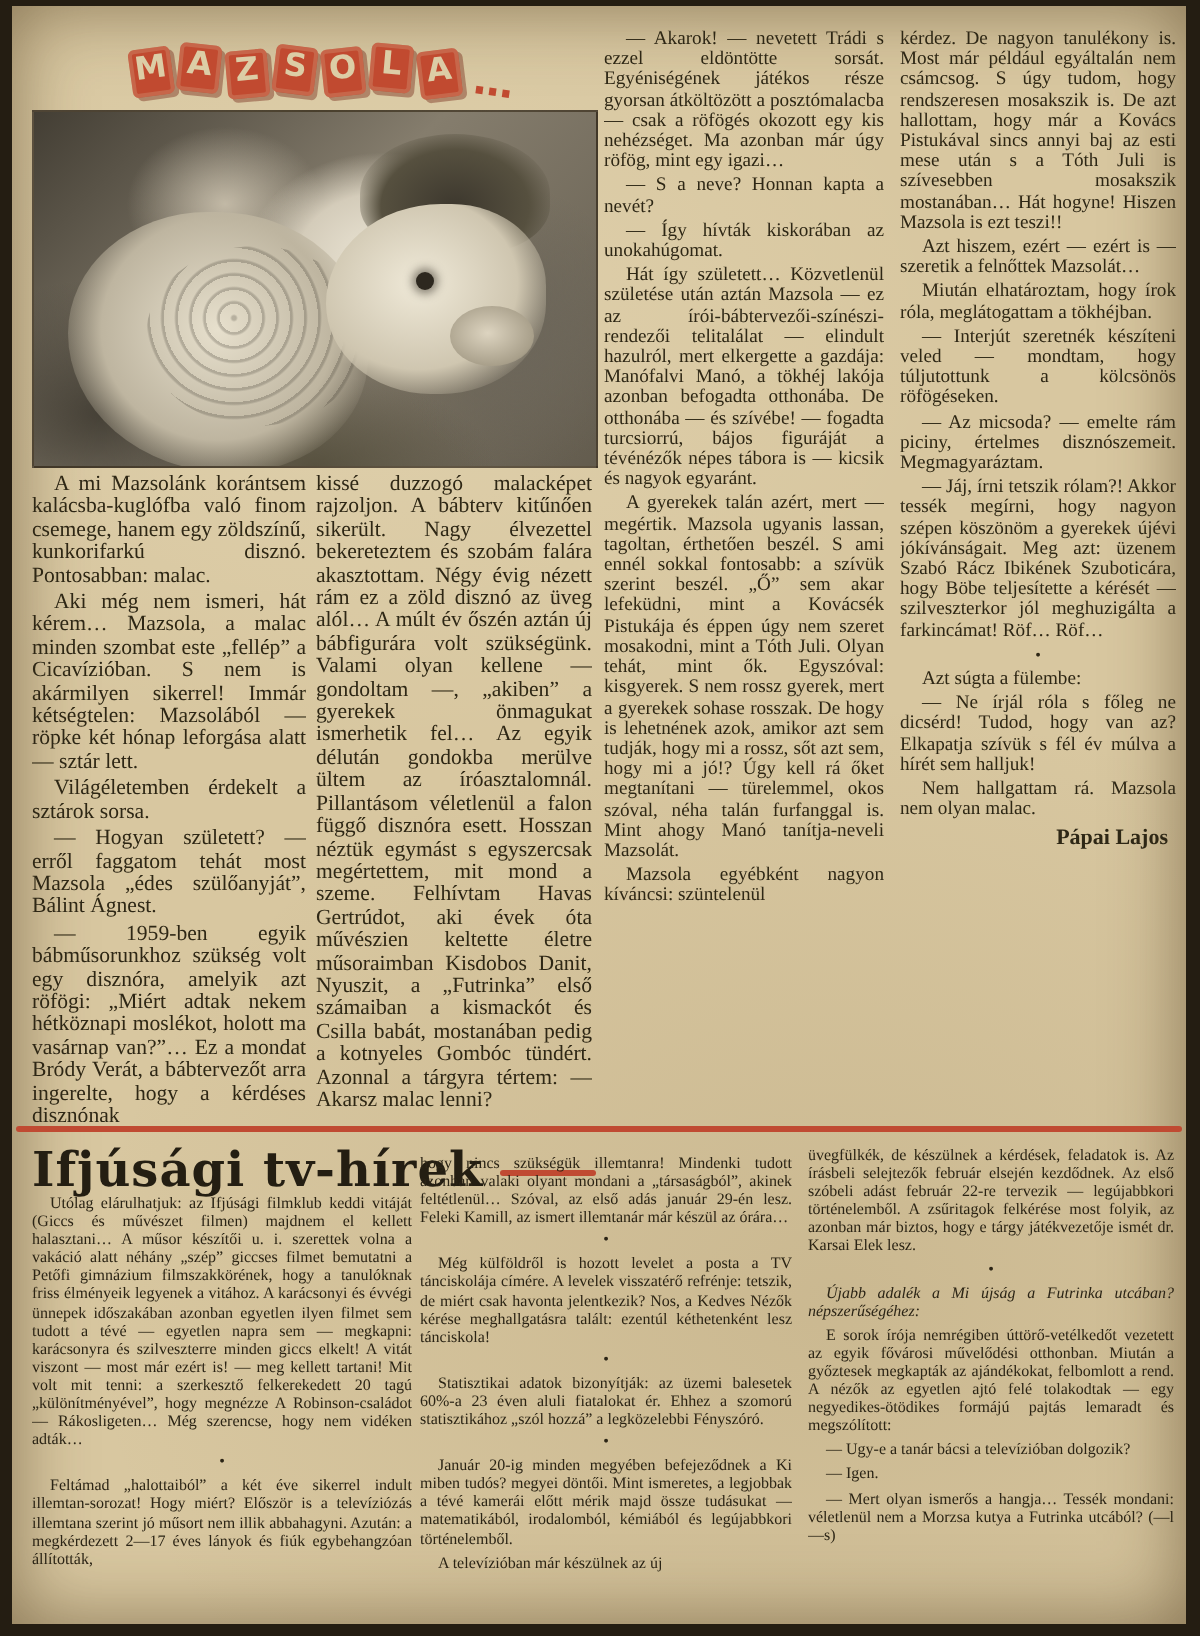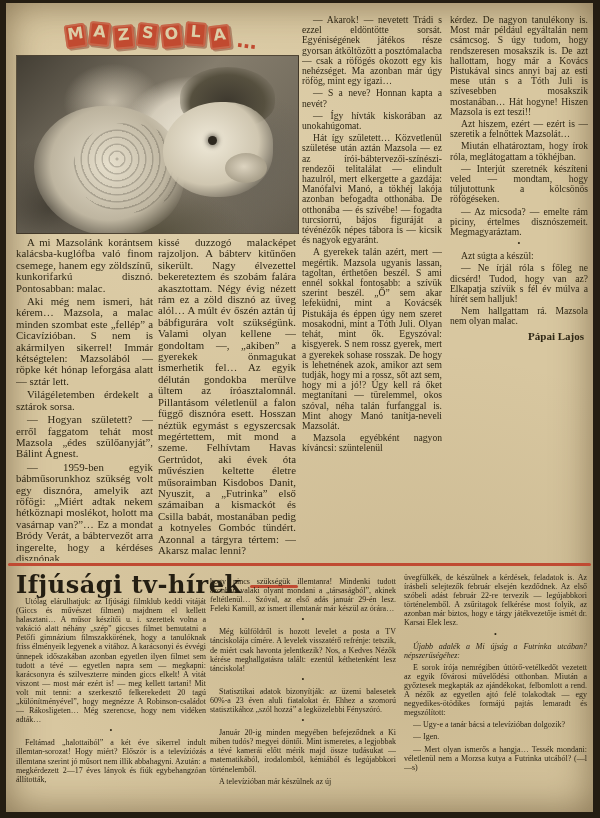--- a/index.html
+++ b/index.html
@@ -134,22 +134,23 @@
     <p>A gyerekek talán azért, mert — megértik. Mazsola ugyanis lassan, tagoltan, érthetően beszél. S ami ennél sokkal fontosabb: a szívük szerint beszél. „Ő” sem akar lefeküdni, mint a Kovácsék Pistukája és éppen úgy nem szeret mosakodni, mint a Tóth Juli. Olyan tehát, mint ők. Egyszóval: kisgyerek. S nem rossz gyerek, mert a gyerekek sohase rosszak. De hogy is lehetnének azok, amikor azt sem tudják, hogy mi a rossz, sőt azt sem, hogy mi a jó!? Úgy kell rá őket megtanítani — türelemmel, okos szóval, néha talán furfanggal is. Mint ahogy Manó tanítja-neveli Mazsolát.</p>
     <p>Mazsola egyébként nagyon kíváncsi: szüntelenül</p>
   </div>
 
   <div class="col main c4">
     <p class="np">kérdez. De nagyon tanulékony is. Most már például egyáltalán nem csámcsog. S úgy tudom, hogy rendszeresen mosakszik is. De azt hallottam, hogy már a Kovács Pistukával sincs annyi baj az esti mese után s a Tóth Juli is szívesebben mosakszik mostanában… Hát hogyne! Hiszen Mazsola is ezt teszi!!</p>
     <p>Azt hiszem, ezért — ezért is — szeretik a felnőttek Mazsolát…</p>
     <p>Miután elhatároztam, hogy írok róla, meglátogattam a tökhéjban.</p>
     <p>— Interjút szeretnék készíteni veled — mondtam, hogy túljutottunk a kölcsönös röfögéseken.</p>
     <p>— Az micsoda? — emelte rám piciny, értelmes disznószemeit. Megmagyaráztam.</p>
+    <p>— Jáj, írni tetszik rólam?! Akkor tessék megírni, hogy nagyon szépen köszönöm a gyerekek újévi jókívánságait. Meg azt: üzenem Szabó Rácz Ibikének Szuboticára, hogy Böbe teljesítette a kérését — szilveszterkor jól meghuzigálta a farkincámat! Röf… Röf…</p>
     <p class="bullet">•</p>
-    <p>Azt súgta a készül:</p>
+    <p>Azt súgta a fülembe:</p>
     <p>— Ne írjál róla s főleg ne dicsérd! Tudod, hogy van az? Elkapatja szívük s fél év múlva a hírét sem halljuk!</p>
     <p>Nem hallgattam rá. Mazsola nem olyan malac.</p>
     <p class="sig">Pápai Lajos</p>
   </div>
 
   <div class="divider"></div>
 
   <div class="tvhead">
     <span class="tvtitle">Ifjúsági tv-hírek</span>
     <span class="tvrule"></span>

